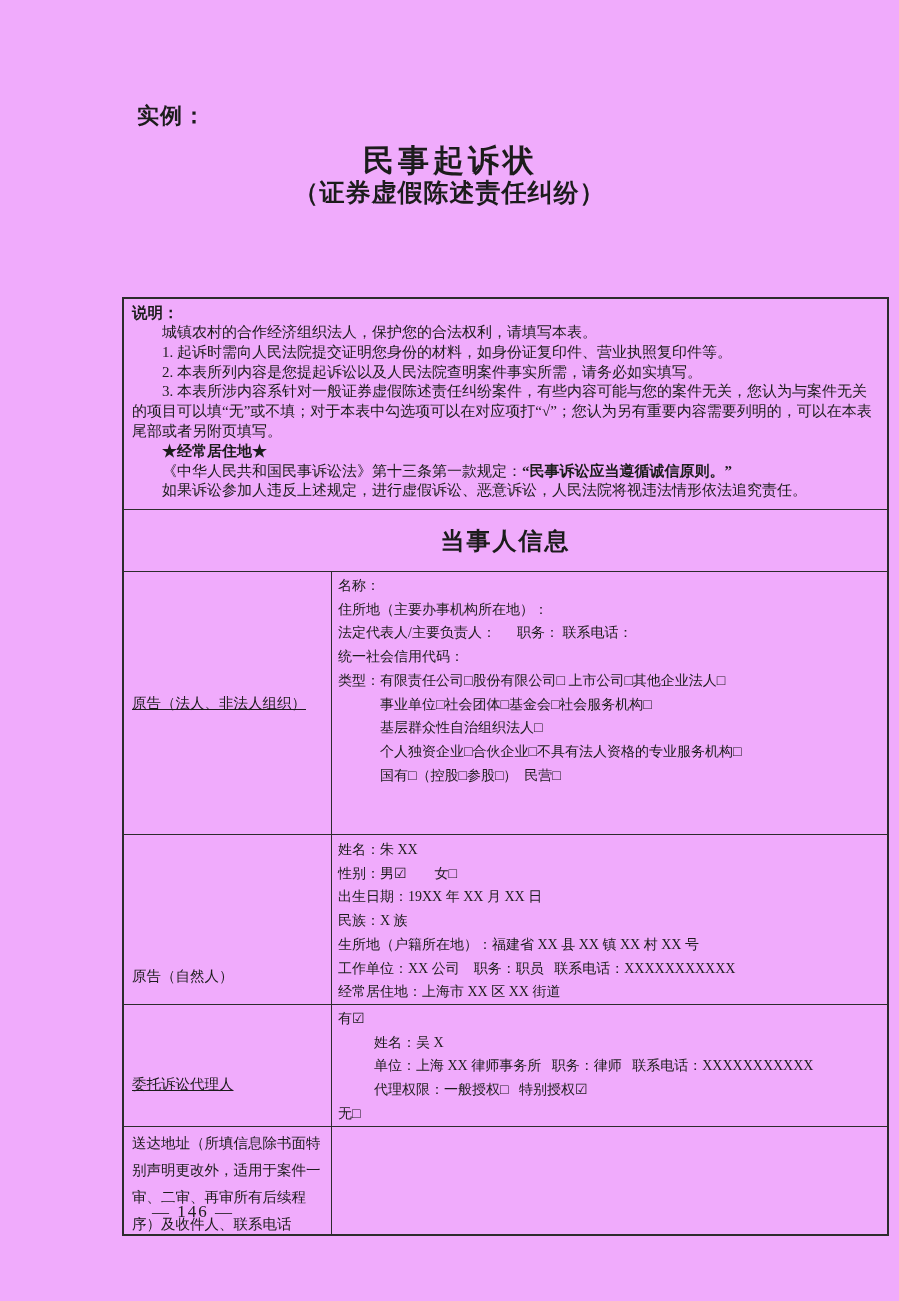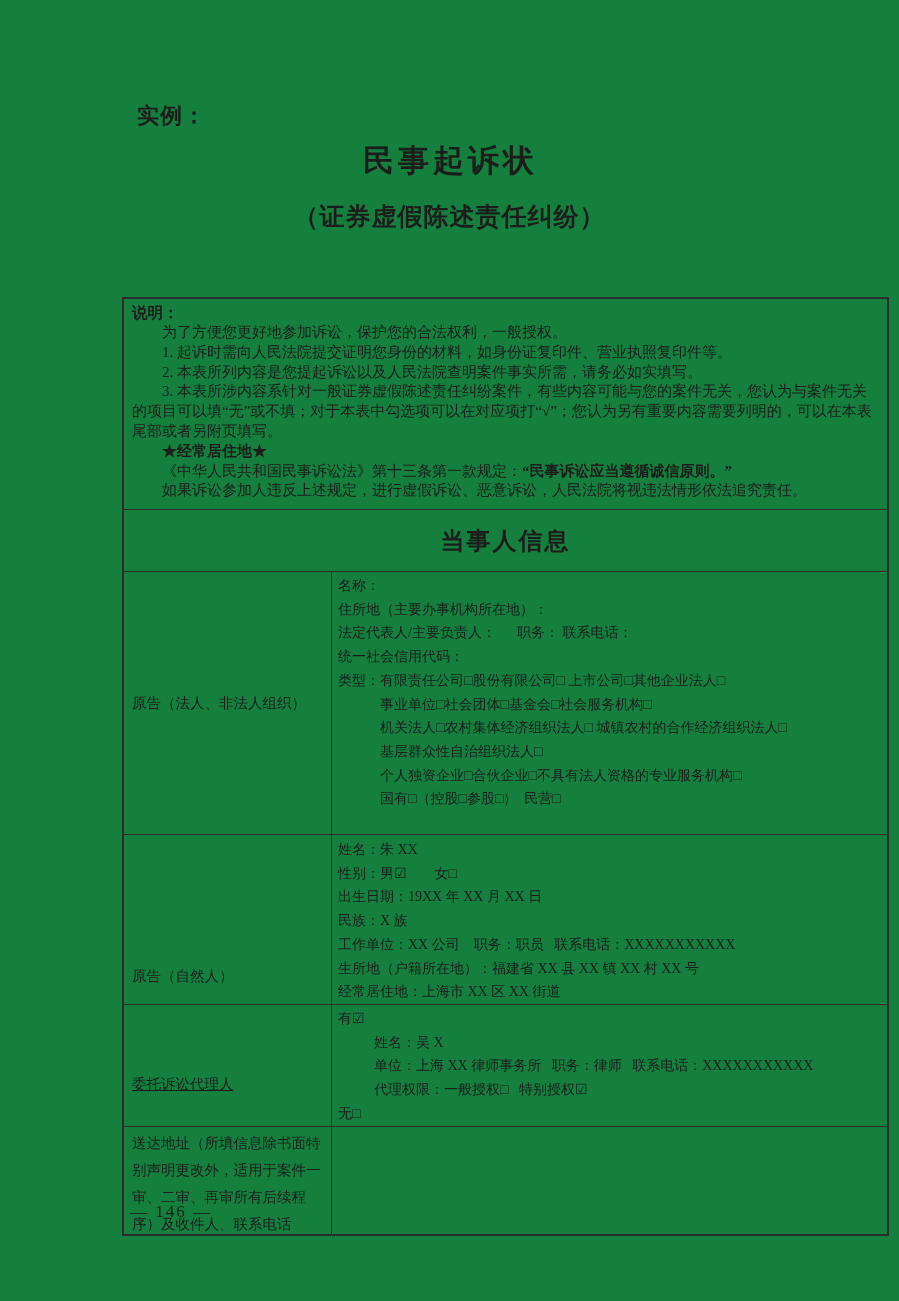--- a/index.html
+++ b/index.html
@@ -1,33 +1,33 @@
 <!DOCTYPE html>
 <html><head>
 <meta charset="utf-8">
 <style>
   html,body{margin:0;padding:0;background:#ffffff;}
   .page{
     position:relative;
     width:899px;height:1301px;
-    background:#15803d;
+    background:#f0abfc;
     color:#1c1c1c;
     font-family:"Liberation Serif","DejaVu Serif",serif;
     overflow:hidden;
   }
   .example-label{
     position:absolute;left:137px;top:101px;
     font-size:22px;font-weight:bold;letter-spacing:1px;
   }
   .doc-title{
     position:absolute;left:0;top:139px;width:100%;
     text-align:center;font-size:31px;font-weight:bold;letter-spacing:4px;margin:1px;
   }
   .doc-subtitle{
-    position:absolute;left:0;top:200px;width:100%;
+    position:absolute;left:0;top:176px;width:100%;
     text-align:center;font-size:25px;font-weight:bold;letter-spacing:1px;margin:0;
   }
   .form-frame{
     position:absolute;left:122px;top:258px;width:767px;
     border:2px solid #2c2c2c;
     box-sizing:border-box;
     margin-top:39px;
   }
   .notes-cell{
     height:210px;box-sizing:border-box;
@@ -51,91 +51,90 @@
   .r2{height:170px;}
   .r3{height:122px;}
   .r4{height:108px;font-family:Liberation Mono, monospace;}
   .tlabel{
     width:208px;flex:0 0 208px;box-sizing:border-box;
     border-right:1.6px solid #2c2c2c;
     padding:6px 6px 6px 8px;
     font-size:14.5px;line-height:27px;
     display:flex;
   }
-  .lab-center{align-items:center;}
+  .lab-center{align-items:center;text-decoration:underline;}
   .lab-end{align-items:flex-end;}
   .r2 .tlabel{padding-bottom:14px;}
   .r3 .tlabel{padding-bottom:28px;text-decoration:underline;}
   .r4 .tlabel{align-items:flex-start;padding-top:4px;}
   .tcontent{
     flex:1;box-sizing:border-box;
     padding:2px 4px 0 6px;
     font-size:14px;
   }
   .tline{white-space:pre-wrap;line-height:23.7px;}
   .r2 .tcontent{padding-top:3px;}
   .r3 .tcontent{padding-top:2px;}
   .r4 .tcontent{padding-top:6px;}
   .r4 .tline{line-height:27.5px;}
   .ind-type{padding-left:42px;}
   .ind-agent{padding-left:36px;}
   .page-number{
-    position:absolute;left:130px;top:1202px;
+    position:absolute;left:152px;top:1202px;
     font-size:17px;letter-spacing:2px;white-space:pre;
   }
 </style>
 </head>
 <body>
 
 <div class="page">
 
   <div class="example-label">实例：</div>
   <h1 class="doc-title">民事起诉状</h1>
   <h2 class="doc-subtitle">（证券虚假陈述责任纠纷）</h2>
 
   <div class="form-frame">
 
     <div class="notes-cell">
       <div class="notes-heading">说明：</div>
-      <p class="note">为了方便您更好地参加诉讼，保护您的合法权利，一般授权。</p>
+      <p class="note">城镇农村的合作经济组织法人，保护您的合法权利，请填写本表。</p>
       <p class="note">1. 起诉时需向人民法院提交证明您身份的材料，如身份证复印件、营业执照复印件等。</p>
       <p class="note">2. 本表所列内容是您提起诉讼以及人民法院查明案件事实所需，请务必如实填写。</p>
       <p class="note">3. 本表所涉内容系针对一般证券虚假陈述责任纠纷案件，有些内容可能与您的案件无关，您认为与案件无关的项目可以填“无”或不填；对于本表中勾选项可以在对应项打“√”；您认为另有重要内容需要列明的，可以在本表尾部或者另附页填写。</p>
       <p class="note bold">★经常居住地★</p>
       <p class="note"><span>《中华人民共和国民事诉讼法》第十三条第一款规定：</span><span class="bold">“民事诉讼应当遵循诚信原则。”</span></p>
       <p class="note">如果诉讼参加人违反上述规定，进行虚假诉讼、恶意诉讼，人民法院将视违法情形依法追究责任。</p>
     </div>
 
     <div class="section-header-cell">当事人信息</div>
 
     <div class="trow r1">
       <div class="tlabel lab-center">原告（法人、非法人组织）</div>
       <div class="tcontent">
         <div class="tline">名称：</div>
         <div class="tline">住所地（主要办事机构所在地）：</div>
         <div class="tline">法定代表人/主要负责人：      职务： 联系电话：</div>
         <div class="tline">统一社会信用代码：</div>
         <div class="tline">类型：有限责任公司□股份有限公司□ 上市公司□其他企业法人□</div>
         <div class="tline ind-type">事业单位□社会团体□基金会□社会服务机构□</div>
-        <div class="tline ind-type">机关法人□农村集体经济组织法人□ 城镇农村的合作经济组织法人□</div>
         <div class="tline ind-type">基层群众性自治组织法人□</div>
         <div class="tline ind-type">个人独资企业□合伙企业□不具有法人资格的专业服务机构□</div>
         <div class="tline ind-type">国有□（控股□参股□）  民营□</div>
       </div>
     </div>
 
     <div class="trow r2">
       <div class="tlabel lab-end">原告（自然人）</div>
       <div class="tcontent">
         <div class="tline">姓名：朱 XX</div>
         <div class="tline">性别：男☑        女□</div>
         <div class="tline">出生日期：19XX 年 XX 月 XX 日</div>
         <div class="tline">民族：X 族</div>
+        <div class="tline">生所地（户籍所在地）：福建省 XX 县 XX 镇 XX 村 XX 号</div>
         <div class="tline">工作单位：XX 公司    职务：职员   联系电话：XXXXXXXXXXX</div>
-        <div class="tline">生所地（户籍所在地）：福建省 XX 县 XX 镇 XX 村 XX 号</div>
         <div class="tline">经常居住地：上海市 XX 区 XX 街道</div>
       </div>
     </div>
 
     <div class="trow r3">
       <div class="tlabel lab-end">委托诉讼代理人</div>
       <div class="tcontent">
         <div class="tline">有☑</div>
         <div class="tline ind-agent">姓名：吴 X</div>
         <div class="tline ind-agent">单位：上海 XX 律师事务所   职务：律师   联系电话：XXXXXXXXXXX</div>

